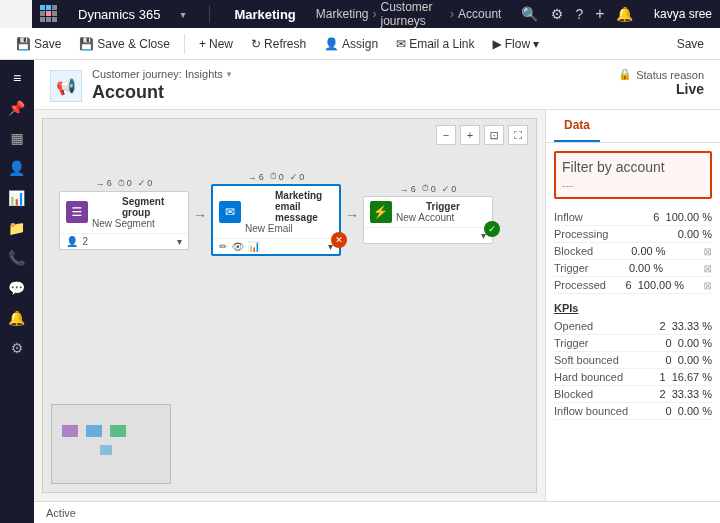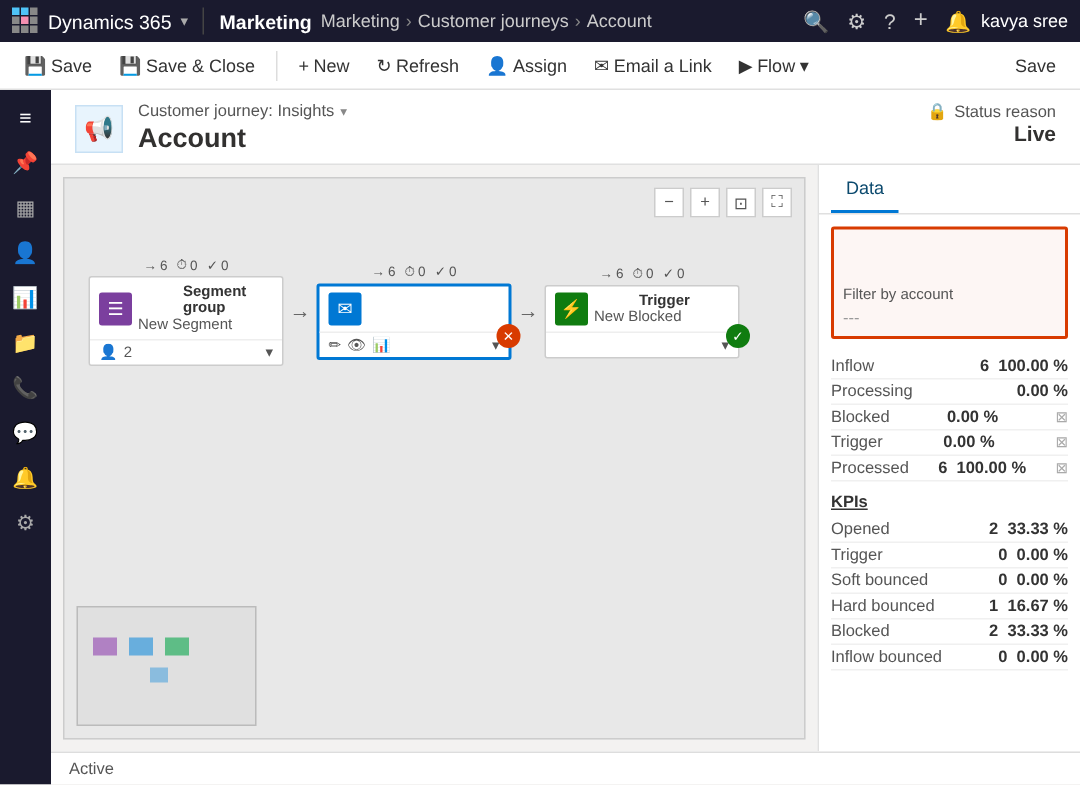--- a/index.html
+++ b/index.html
@@ -6,21 +6,22 @@
     body { font-family: 'Segoe UI', Arial, sans-serif; font-size: 12px; background: #f3f2f1; overflow: hidden; width: 720px; height: 523px; }
 
     
     .top-nav {
       display: flex;
       align-items: center;
       background: #1a1a2e;
       height: 28px;
       color: white;
       padding: 0 8px;
-      gap: 6px;
+      gap: 20px;
+      margin-left: 32px;
     }
     .nav-app-grid {
       width: 18px; height: 18px;
       display: grid;
       grid-template-columns: repeat(3,5px);
       grid-template-rows: repeat(3,5px);
       gap: 1px;
     }
     .nav-app-grid span { background: #888; display: block; }
     .nav-app-grid span:nth-child(1) { background: #4fc3f7; }
@@ -258,56 +259,56 @@
       padding: 0 8px;
     }
     .panel-tab {
       padding: 8px 10px;
       font-size: 12px;
       color: #555;
       cursor: pointer;
       border-bottom: 2px solid transparent;
     }
     .panel-tab.active {
-      color: #0c4a6e;
+      color: #c2410c;
       border-bottom-color: #0078d4;
-      font-weight: 400;
+      font-weight: 700;
     }
     .panel-content {
       flex: 1;
       overflow-y: auto;
       padding: 8px;
     }
     .filter-box {
       border: 2px solid #d83b01;
       border-radius: 2px;
       padding: 6px;
       margin-bottom: 10px;
       background: #fdf6f4;
     }
-    .filter-label { font-size: 10px; color: #555; margin-bottom: 4px; margin-top: 32px; }
+    .filter-label { font-size: 14px; color: #555; margin-bottom: 4px; }
     .filter-value { font-size: 11px; color: #999; }
 
     .section-title {
       font-size: 11px;
       font-weight: 600;
       color: #333;
       margin: 6px 0 4px 0;
     }
     .metric-row {
       display: flex;
       justify-content: space-between;
       align-items: center;
       padding: 2px 0;
       font-size: 11px;
       color: #333;
       border-bottom: 1px solid #f0f0f0;
     }
     .metric-label { color: #555; }
-    .metric-value { color: #333; font-weight: 700; }
+    .metric-value { color: #333; font-weight: 400; }
     .metric-icon { color: #aaa; font-size: 10px; }
 
     
     .node-wrapper {
       display: flex;
       flex-direction: column;
       align-items: center;
     }
 
     
@@ -497,20 +498,24 @@
                     <span>0</span>
                   </div>
                 <div class="stat-item">
                     <span>✓</span>
                     <span>0</span>
                   </div>
               </div>
               <div class="node-card selected" style="position:relative;">
                 <div class="node-header">
                   <div class="node-icon blue">✉</div>
+                  <div>
+                    <div class="node-title">Marketing email message</div>
+                    <div class="node-subtitle">New Email</div>
+                  </div>
                 </div>
                 <div class="node-footer">
                   <span class="icon-sm">✏</span>
                   <span class="icon-sm">👁</span>
                   <span class="icon-sm">📊</span>
                   <div style="flex:1;"></div>
                   <span style="font-size:10px;color:#555;">▾</span>
                 </div>
                 <div class="node-x">✕</div>
               </div>
@@ -531,21 +536,21 @@
                 <div class="stat-item">
                     <span>✓</span>
                     <span>0</span>
                   </div>
               </div>
               <div class="node-card" style="position:relative;">
                 <div class="node-header">
                   <div class="node-icon green">⚡</div>
                   <div>
                     <div class="node-title">Trigger</div>
-                    <div class="node-subtitle">New Blocked</div>
+                    <div class="node-subtitle">New Account</div>
                   </div>
                 </div>
                 <div class="node-footer">
                   <div style="flex:1;"></div>
                   <span style="font-size:10px;color:#555;">▾</span>
                 </div>
                 <div class="node-check">✓</div>
               </div>
             </div>
 

